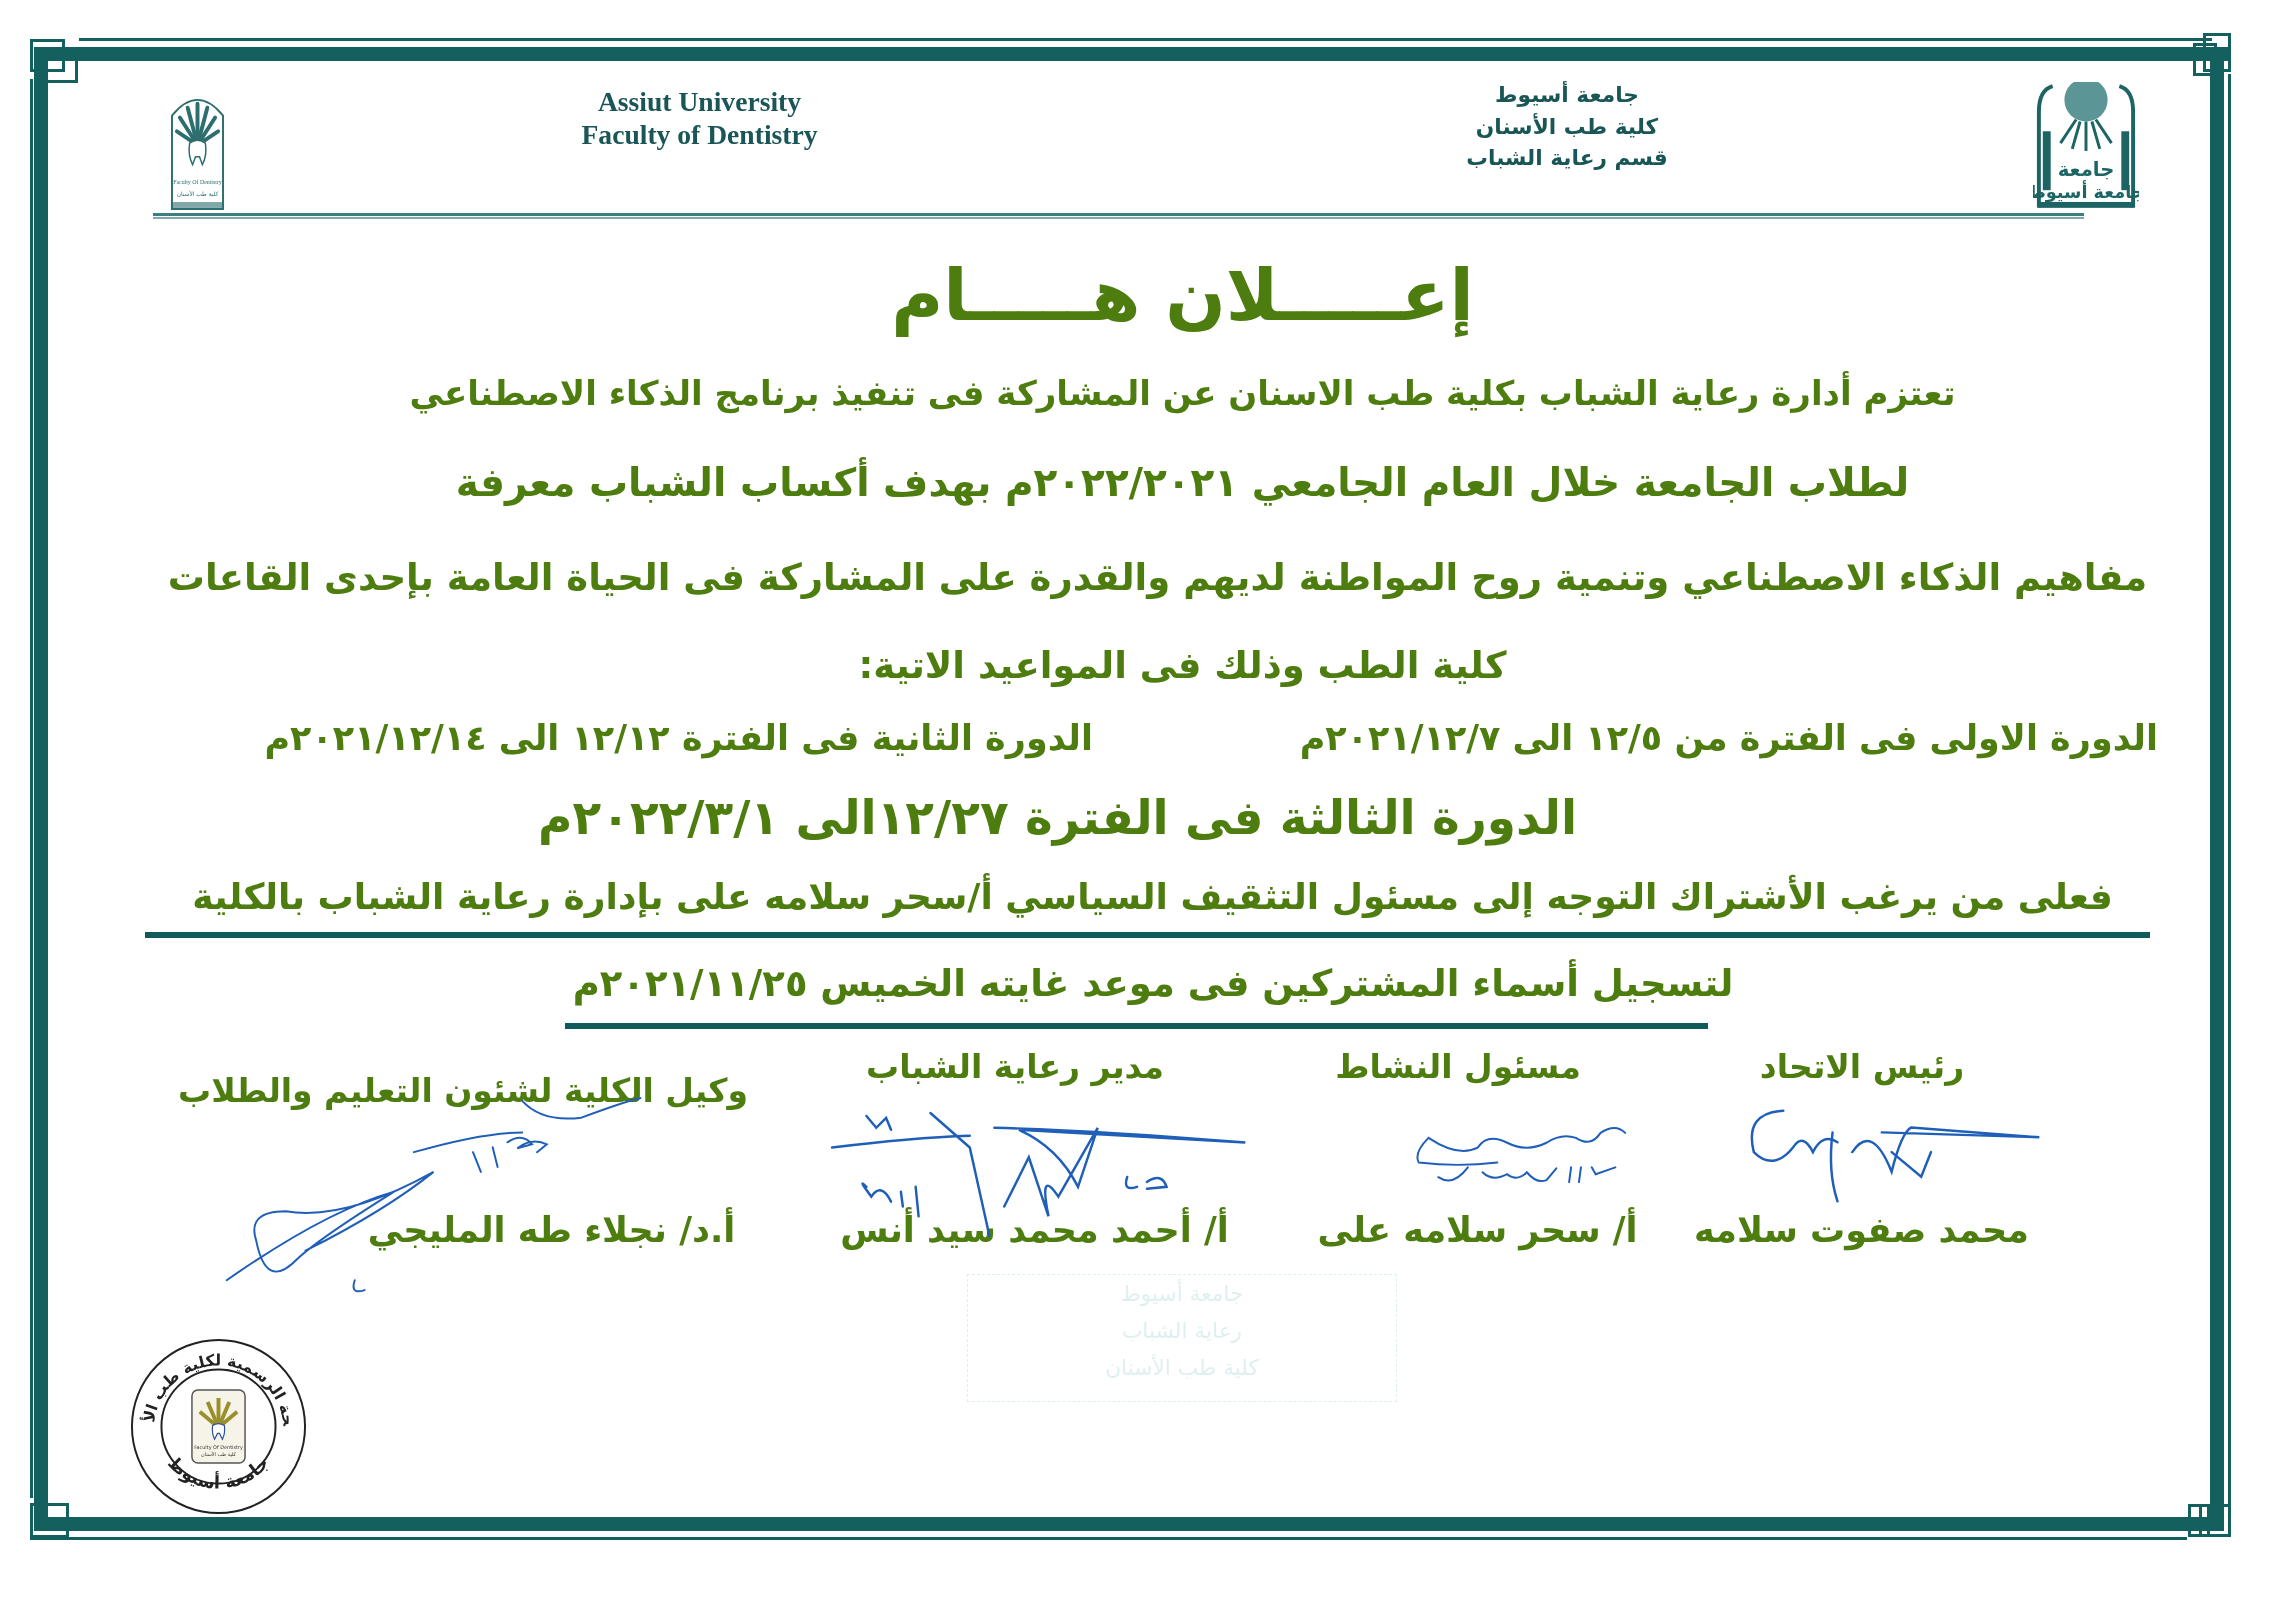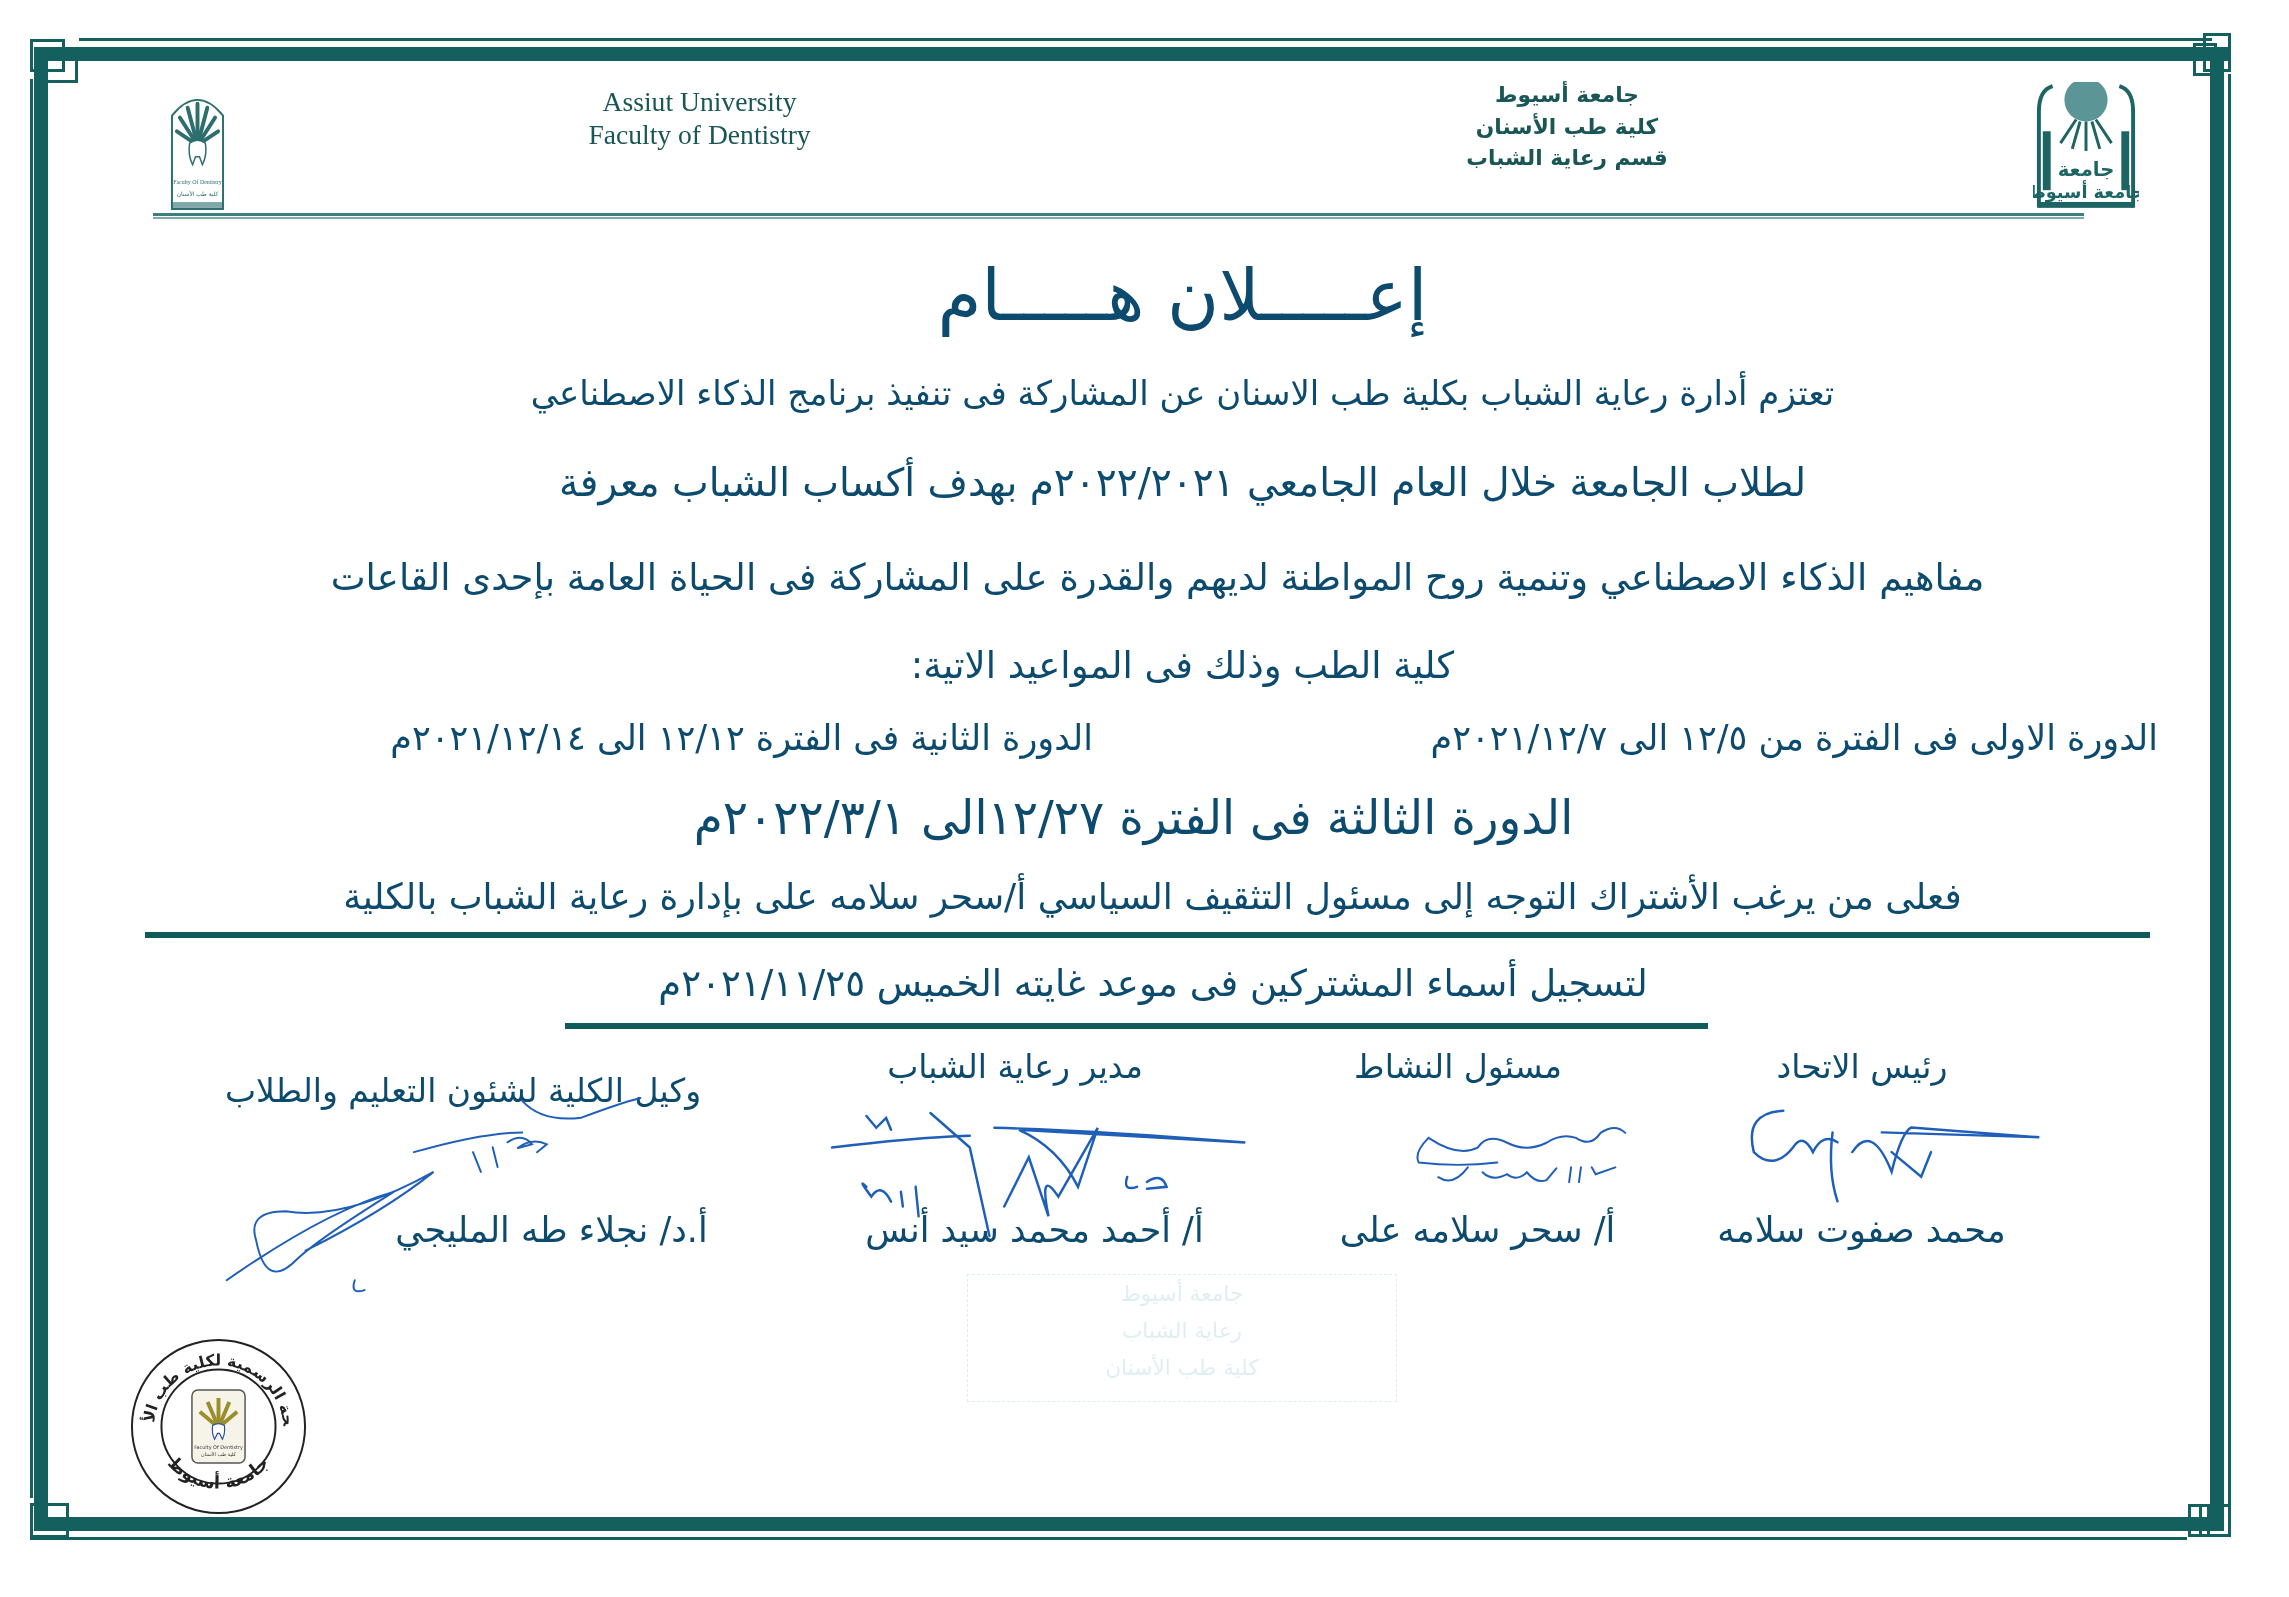--- a/index.html
+++ b/index.html
@@ -4,33 +4,33 @@
 <style>
   html, body { margin:0; padding:0; background:#ffffff; }
   body { width:2289px; height:1598px; position:relative; overflow:hidden;
          font-family:"DejaVu Sans", "Liberation Sans", sans-serif; color:#0f5a5a; }
   .abs { position:absolute; }
   
   .frame-thick { position:absolute; background:#13605e; }
   .frame-thin  { position:absolute; border:3px solid #13605e; box-sizing:border-box; background:transparent; }
   
   .en-head { position:absolute; left:473px; top:85px; width:453px; text-align:center;
-             font-family:"Liberation Serif", "DejaVu Serif", serif; font-weight:normal;
+             font-family:"Liberation Serif", "DejaVu Serif", serif; font-weight:bold;
              font-size:27.6px; line-height:33px; color:#1a5656; }
   .en-head div { white-space:nowrap; }
   .ar-head { position:absolute; left:1419px; top:79px; width:296px; text-align:center; direction:rtl;
              font-family:"DejaVu Sans", sans-serif; font-weight:bold; font-size:21.7px; line-height:31.5px; color:#1a5656; }
   .ar-head div { white-space:nowrap; }
   .header-rule { position:absolute; left:153px; top:213px; width:1931px; height:5.9px;
                  border-top:3px solid #3d7f80; border-bottom:2px solid #7fa9aa; box-sizing:border-box; }
   
   .logo-left { position:absolute; left:170px; top:86px; width:55px; height:125px; }
   .logo-right { position:absolute; left:2033px; top:82px; width:106px; height:129px; }
   
-  .ar { direction:rtl; font-family:"DejaVu Sans", sans-serif; font-weight:normal; color:#0c4a6e;
+  .ar { direction:rtl; font-family:"DejaVu Sans", sans-serif; font-weight:bold; color:#4d7c0f;
         white-space:nowrap; position:absolute; text-align:center; }
   .title { left:690px; top:246px; width:985px; font-size:71px; line-height:99px; letter-spacing:2px; }
   .para { font-size:37px; line-height:59px; }
   .underline-bar { position:absolute; height:5.9px; background:#0f5a5a; }
   
   .sig-title { font-size:33px; line-height:49px; }
   .sig-name { font-size:35px; line-height:53px; }
   svg.hand { position:absolute; overflow:visible; }
   .stamp-faint { position:absolute; left:967px; top:1274px; width:428px; height:126px;
                  border:1px dashed #d6ecec; opacity:0.8; }

